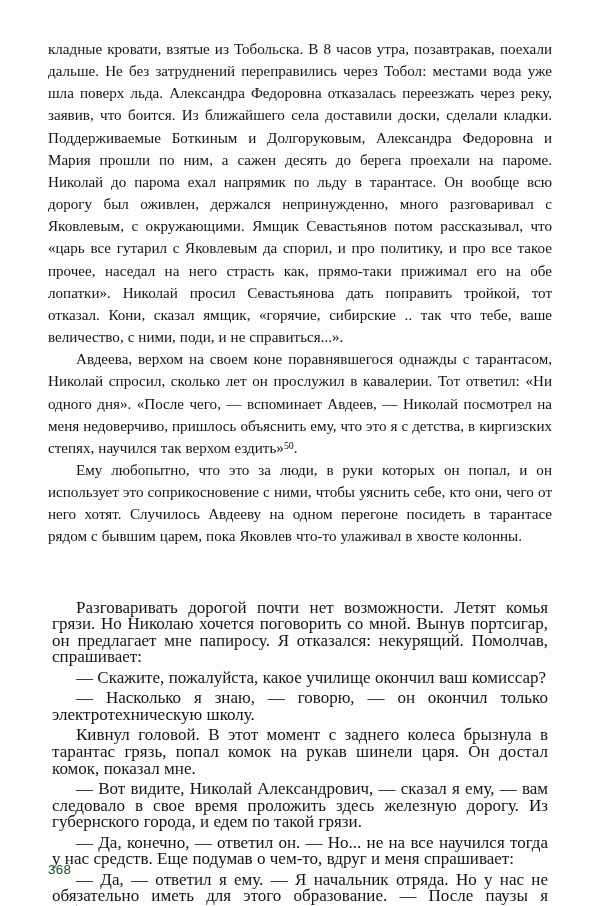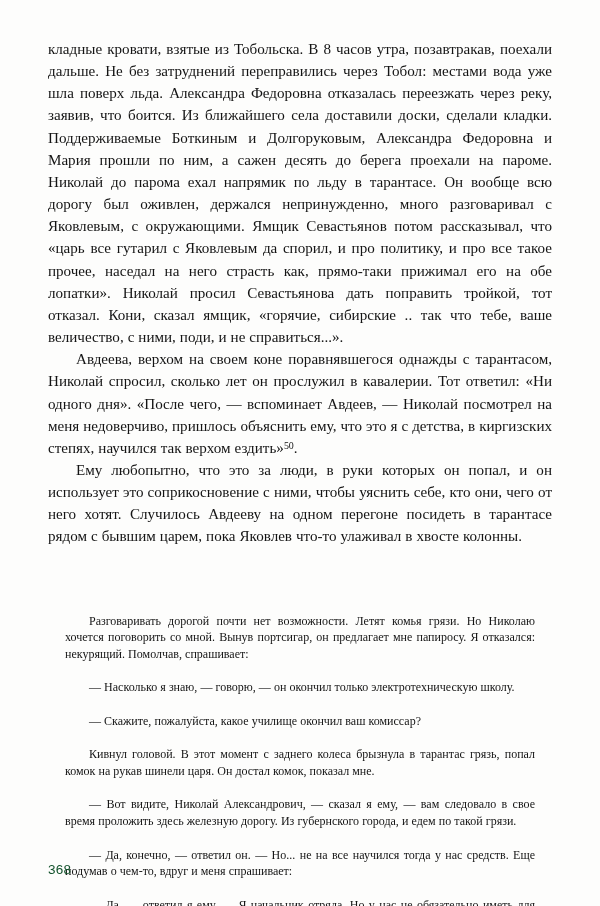--- a/index.html
+++ b/index.html
@@ -44,22 +44,22 @@
     text-indent: 0;
   }
 
   
   .extract-gap {
     height: 48px;
   }
 
   
   .extract-block p {
-    margin: 17px;
-    font-size: 12px;
+    margin: 4px;
+    font-size: 17px;
     line-height: 16.55px;
     text-align: justify;
     text-indent: 24px;
     word-spacing: 0.1px;
     -webkit-hyphens: none;
     hyphens: none;
   }
 
   sup {
     font-size: 0.66em;
@@ -94,23 +94,23 @@
       <p>Ему любопытно, что это за люди, в руки которых он попал, и он использует это соприкосновение с ними, чтобы уяснить себе, кто они, чего от него хотят. Случилось Авдееву на одном перегоне посидеть в тарантасе рядом с бывшим царем, пока Яковлев что-то улаживал в хвосте колонны.</p>
 
     </div>
 
     <div class="extract-gap"></div>
 
     <div class="extract-block">
 
       <p>Разговаривать дорогой почти нет возможности. Летят комья грязи. Но Николаю хочется поговорить со мной. Вынув портсигар, он предлагает мне папиросу. Я отказался: некурящий. Помолчав, спрашивает:</p>
 
+      <p>— Скажите, пожалуйста, какое училище окончил ваш комиссар?</p>
+
       <p>— Насколько я знаю, — говорю, — он окончил только электротехническую школу.</p>
-
-      <p>— Скажите, пожалуйста, какое училище окончил ваш комиссар?</p>
 
       <p>Кивнул головой. В этот момент с заднего колеса брызнула в тарантас грязь, попал комок на рукав шинели царя. Он достал комок, показал мне.</p>
 
       <p>— Вот видите, Николай Александрович, — сказал я ему, — вам следовало в свое время проложить здесь железную дорогу. Из губернского города, и едем по такой грязи.</p>
 
       <p>— Да, конечно, — ответил он. — Но... не на все научился тогда у нас средств. Еще подумав о чем-то, вдруг и меня спрашивает:</p>
 
 
 
 

